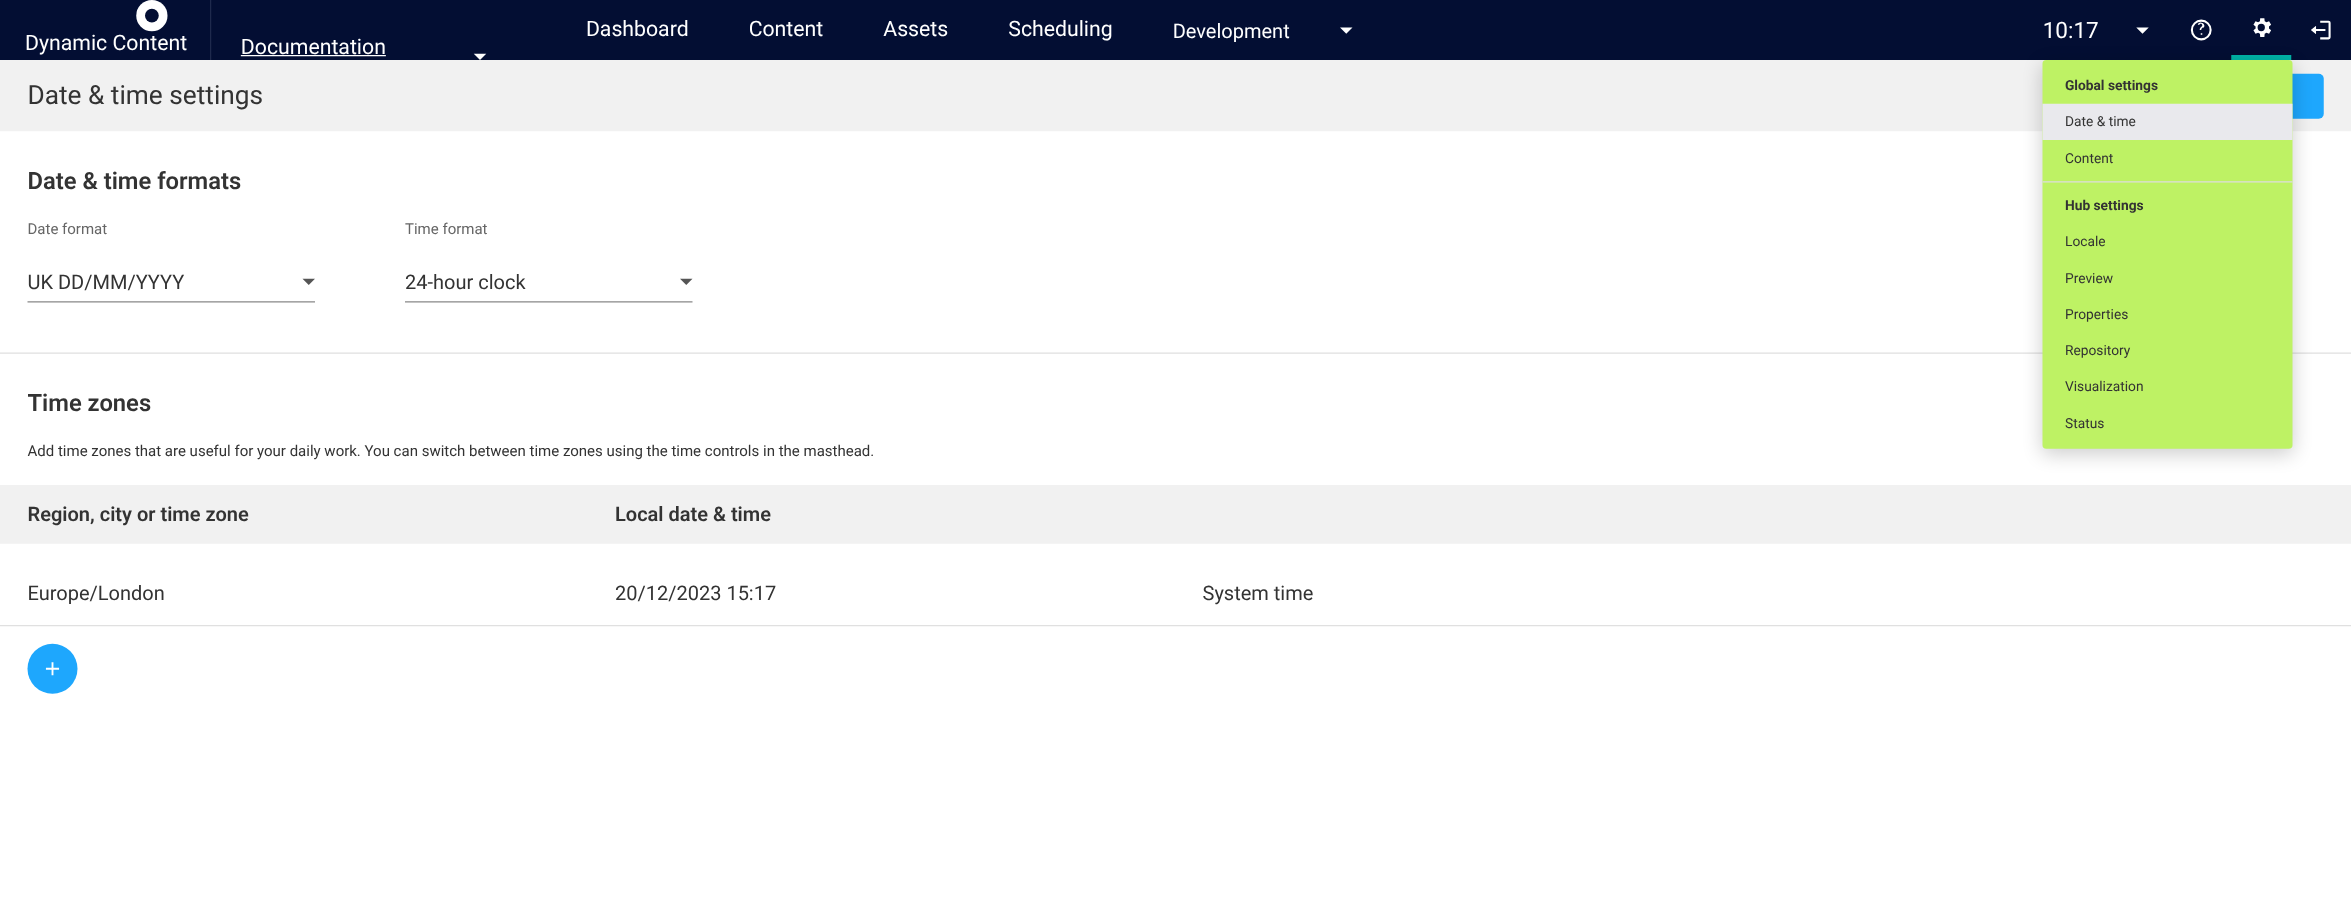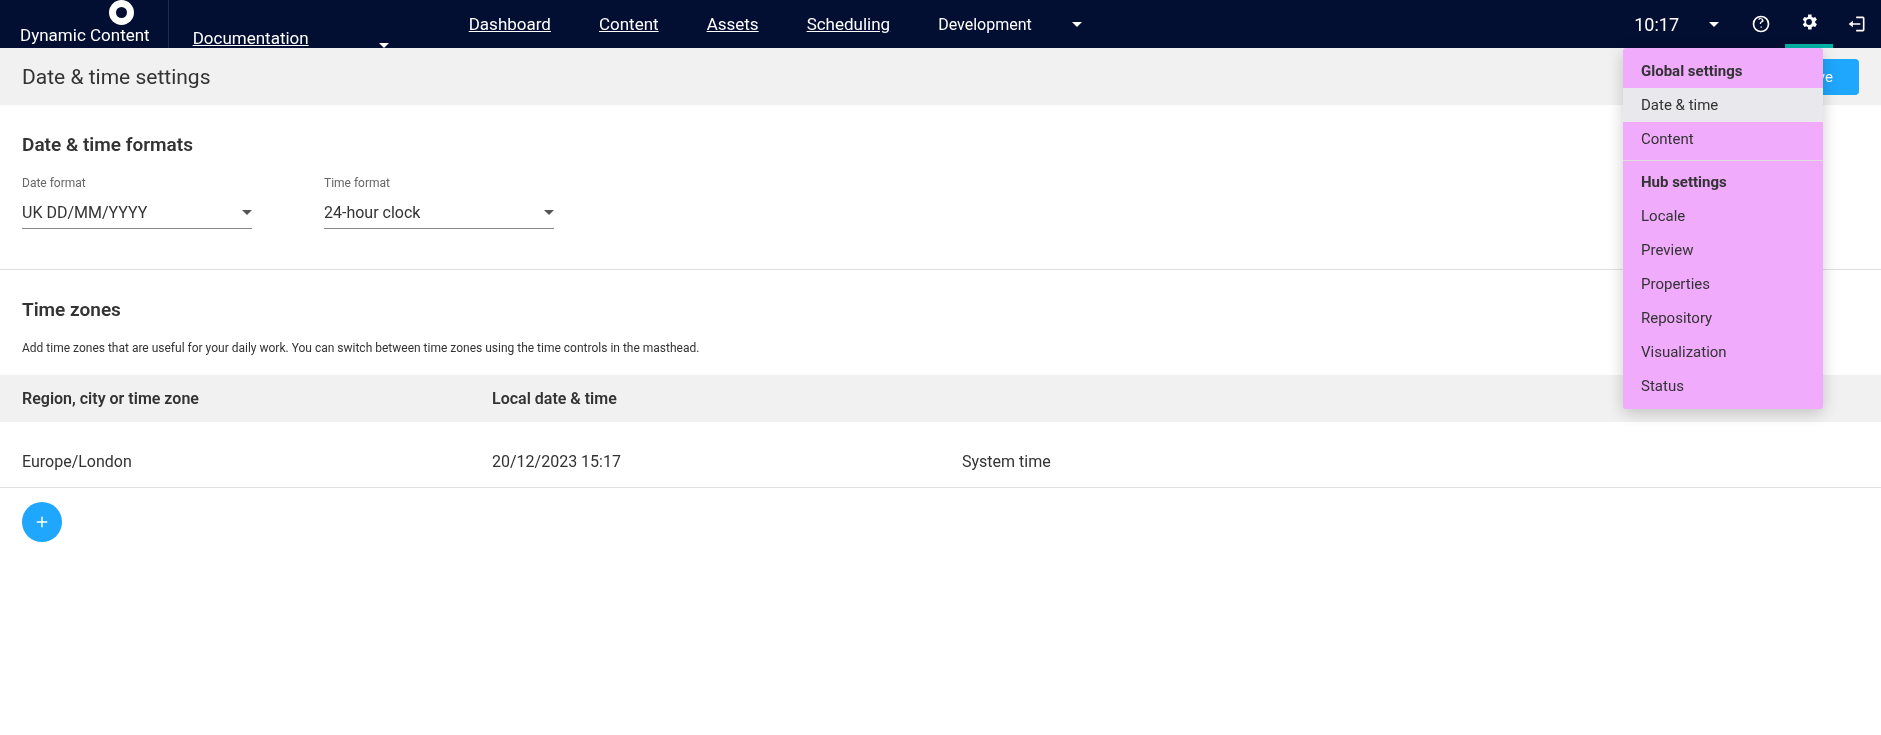--- a/index.html
+++ b/index.html
@@ -77,21 +77,20 @@
       margin-left: 24px;
       gap: 0;
     }
     .nav-link {
       padding: 0 24px;
       height: 100%;
       display: flex;
       align-items: center;
       font-size: 17px;
       cursor: pointer;
-      text-decoration: underline;
     }
     .dev-dropdown {
       display: flex;
       align-items: center;
       padding: 0 24px;
       height: 100%;
       cursor: pointer;
     }
     .dev-dropdown .chevron-down {
       margin-left: 40px;
@@ -166,21 +165,21 @@
       display: flex;
       gap: 72px;
     }
     .select-wrapper {
       display: flex;
       flex-direction: column;
     }
     .select-label {
       font-size: 12px;
       color: #666;
-      margin-bottom: 7px;
+      margin-bottom: 20px;
     }
     .select-control {
       width: 230px;
       border: none;
       border-bottom: 1px solid #888;
       padding: 6px 0;
       display: flex;
       align-items: center;
       justify-content: space-between;
       cursor: pointer;
@@ -236,28 +235,28 @@
     }
     .fab svg {
       width: 18px;
       height: 18px;
       fill: #fff;
     }
 
     .settings-menu {
       position: absolute;
       top: 48px;
-      right: 58px;
+      right: 47px;
       width: 200px;
-      background: #f0abfc;
+      background: #bef264;
       box-shadow: 0 4px 16px rgba(0,0,0,0.2);
       border-radius: 3px;
       z-index: 100;
       padding: 6px 0;
-      font-size: 15px;
+      font-size: 11px;
     }
     .menu-section-title {
       padding: 8px 18px;
       font-weight: 700;
       color: #333;
     }
     .menu-item {
       padding: 8px 18px;
       cursor: pointer;
       color: #333;

